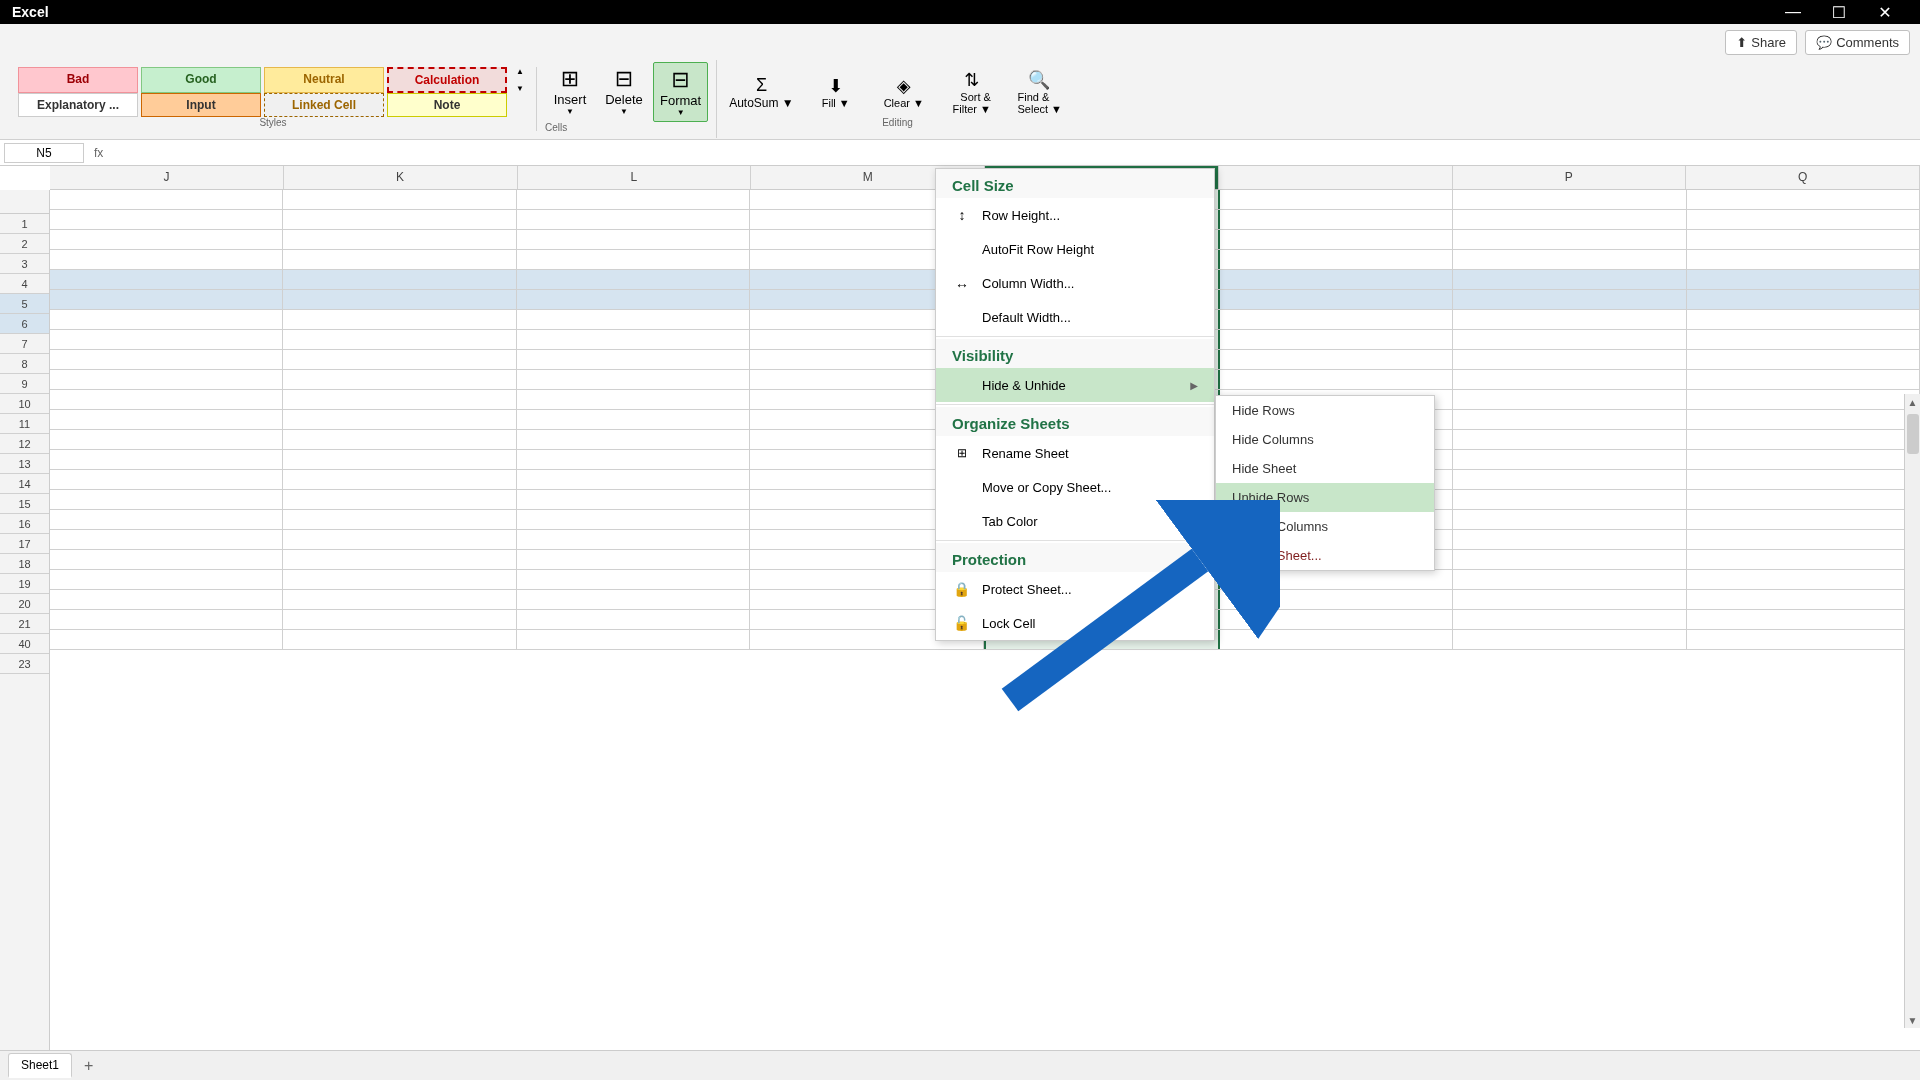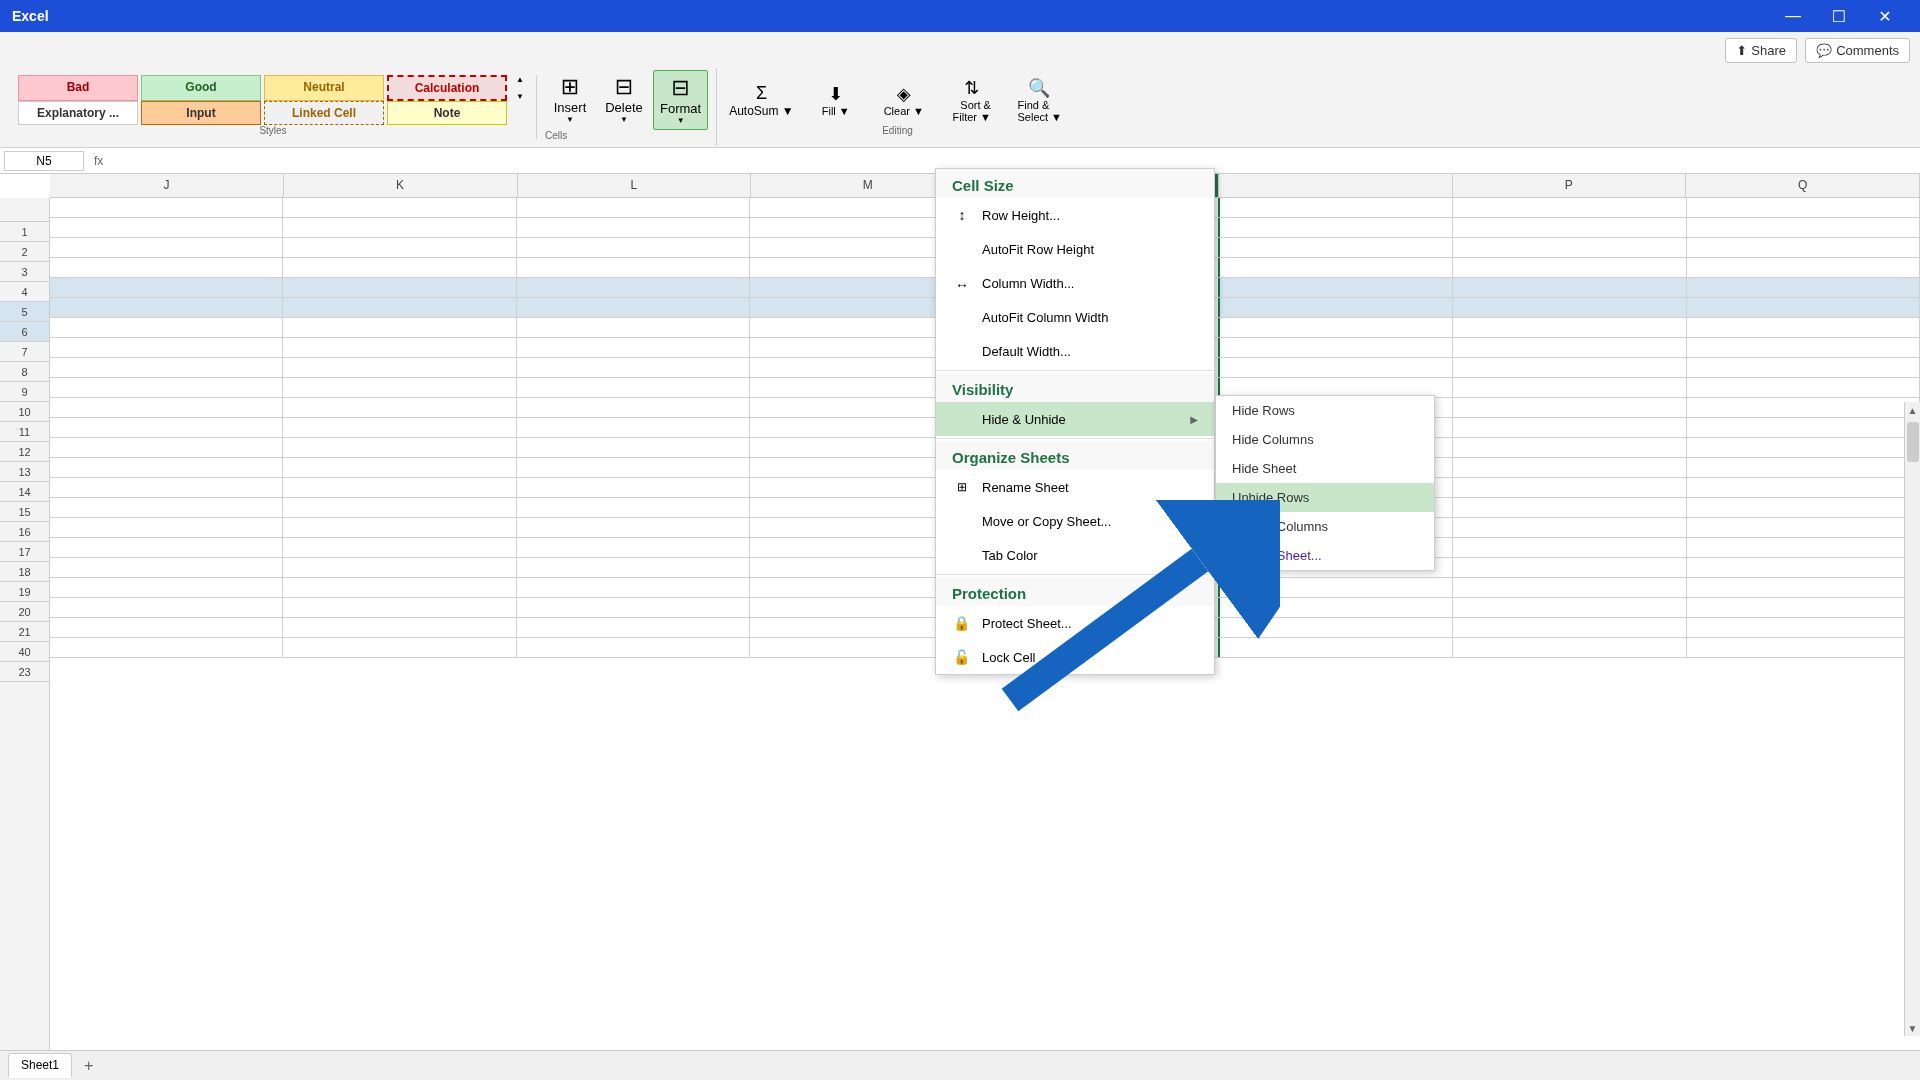--- a/index.html
+++ b/index.html
@@ -1,21 +1,21 @@
 <!DOCTYPE html>
 <html><head>
   <meta charset="utf-8">
   <style>
     * { margin: 0; padding: 0; box-sizing: border-box; }
     body { font-family: 'Segoe UI', Arial, sans-serif; font-size: 13px; background: #fff; width: 1920px; height: 1080px; overflow: hidden; position: relative; }
 
     
     .title-bar {
-      background: #1d4ed8;
-      height: 32px;
+      background: #000000;
+      height: 24px;
       display: flex;
       align-items: center;
       padding: 0 12px;
       color: white;
       font-size: 13px;
     }
     .title-bar-title { flex: 1; text-align: center; }
     .title-bar-controls { display: flex; gap: 0; margin-left: auto; }
     .title-bar-btn {
       width: 46px; height: 32px;
@@ -198,21 +198,21 @@
       z-index: 101;
       font-size: 13px;
     }
 
     .submenu-item {
       padding: 7px 16px;
       cursor: pointer;
       color: #333;
     }
     .submenu-item.highlighted { background: #c8e6c9; font-weight: 500; }
-    .submenu-item.disabled { color: #4c1d95; cursor: default; }
+    .submenu-item.disabled { color: #7f1d1d; cursor: default; }
 
     
     .arrow-annotation {
       position: absolute;
       top: 600px;
       left: 950px;
       z-index: 200;
       pointer-events: none;
     }
 
@@ -703,24 +703,20 @@
   <div class="menu-item">
     <span class="menu-item-icon"></span>
     <span class="menu-item-label">AutoFit Row Height</span>
   </div>
   <div class="menu-item">
     <span class="menu-item-icon">↔</span>
     <span class="menu-item-label">Column Width...</span>
   </div>
   <div class="menu-item">
     <span class="menu-item-icon"></span>
-    <span class="menu-item-label">AutoFit Column Width</span>
-  </div>
-  <div class="menu-item">
-    <span class="menu-item-icon"></span>
     <span class="menu-item-label">Default Width...</span>
   </div>
 
   <div class="menu-divider"></div>
 
   <div class="menu-section-header">Visibility</div>
   <div class="menu-item has-submenu" style="background:#c8e6c9;">
     <span class="menu-item-icon"></span>
     <span class="menu-item-label">Hide &amp; Unhide</span>
     <span class="menu-item-arrow">▶</span>

